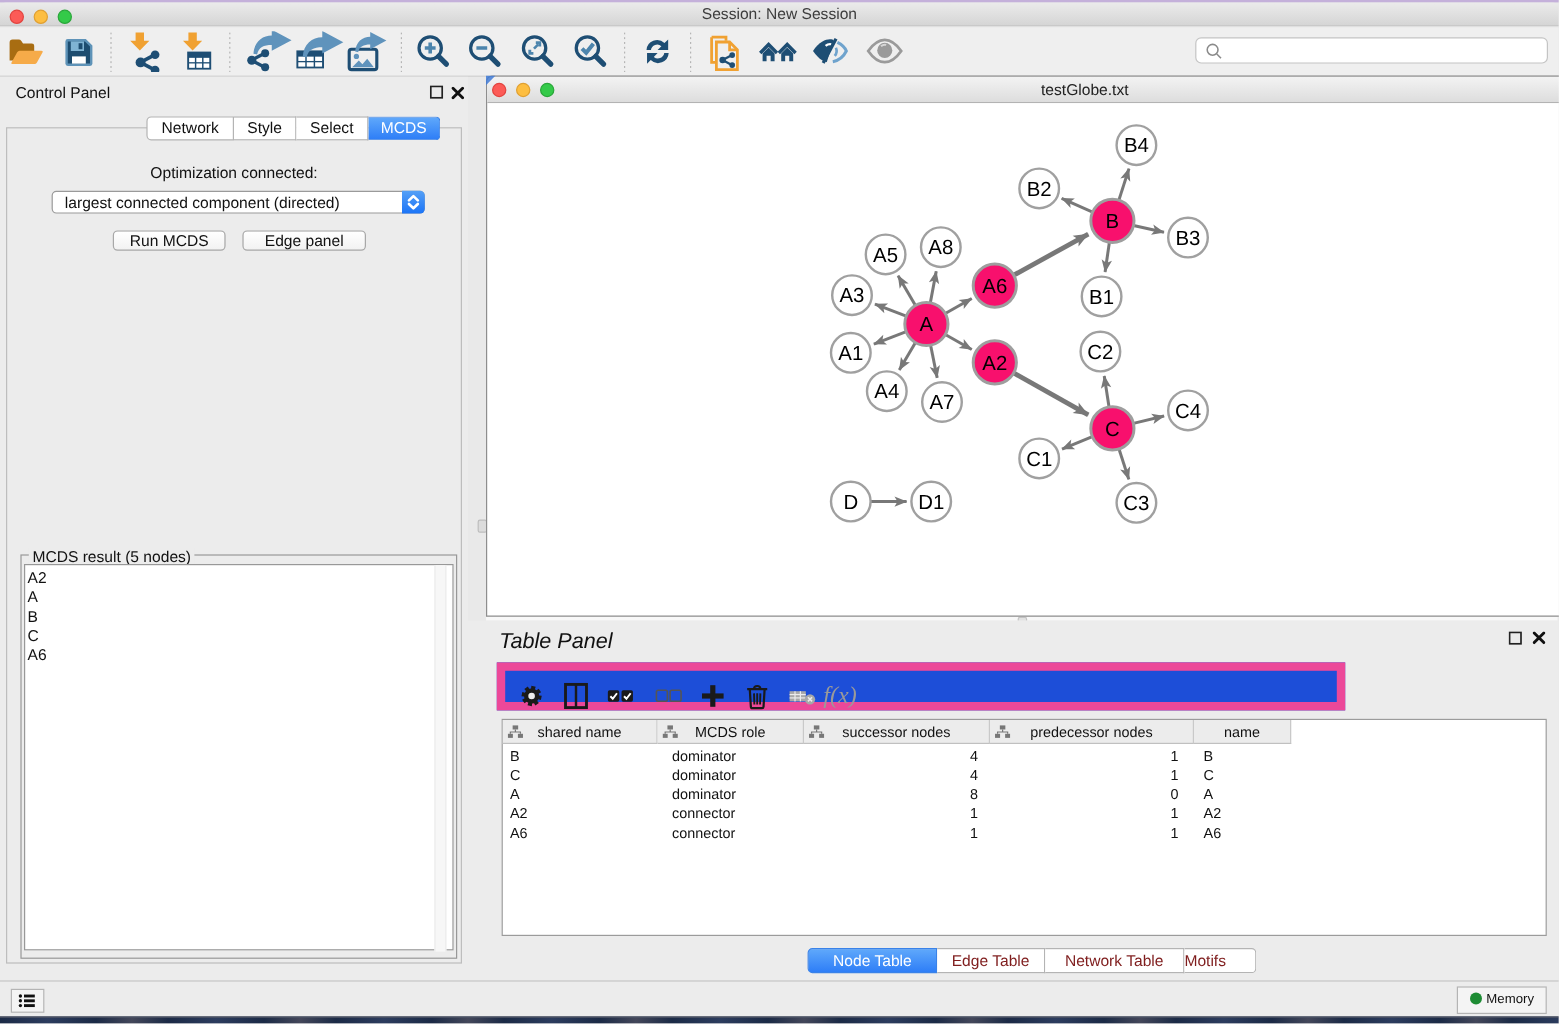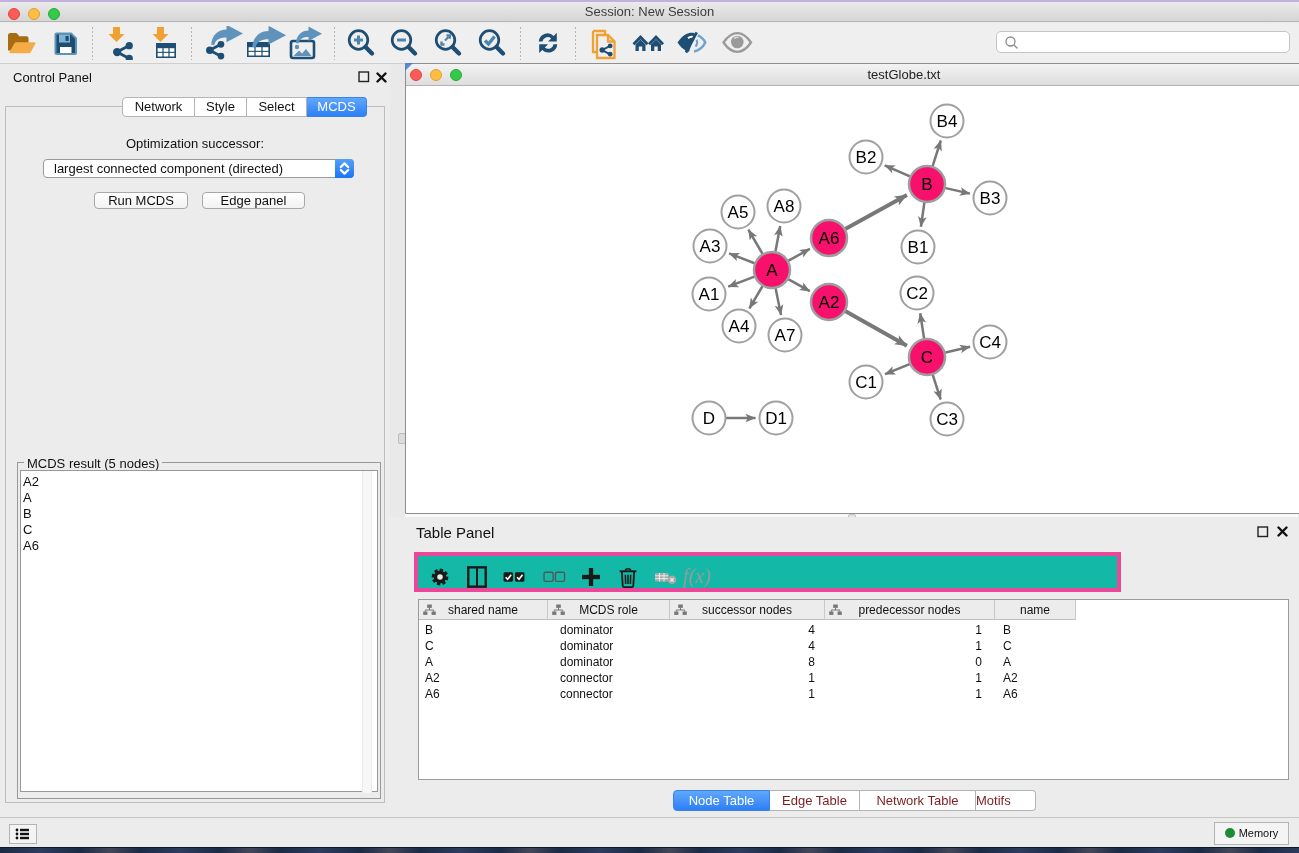--- a/index.html
+++ b/index.html
@@ -42,22 +42,22 @@
   #listScroll { position:absolute; right:5px; top:0px; width:10px; height:322px; background:#f7f7f7; border-left:1px solid #ebebeb; border-right:1px solid #ebebeb; }
 
   
   #netwin { left:405px; top:63px; width:998px; height:451px; background:#fff; border:1px solid #8e8e8e; border-radius:5px 5px 0 0; }
   #netTitle { position:absolute; left:0; top:0; width:100%; height:22px; background:linear-gradient(#f3f3f3,#dddddd); border-bottom:1px solid #b3b3b3; border-radius:5px 5px 0 0; }
   #netTitle .title { text-align:center; font-size:13px; color:#222; line-height:22px; }
   #graph { position:absolute; left:0; top:23px; }
 
   
   #tp { left:390px; top:517px; width:909px; height:300px; background:#ececec; }
-  #tpHead { left:416px; top:524px; font-size:15px; color:#111; }
-  #ttool { left:414px; top:552px; width:707px; height:40px; background:#14b8a6; border:4px solid #ec4899; }
+  #tpHead { left:416px; top:524px; font-size:18px; color:#111;font-style:italic; }
+  #ttool { left:414px; top:552px; width:707px; height:40px; background:#1d4ed8; border:7px solid #ec4899; }
   #ttable { left:418px; top:599px; width:871px; height:181px; background:#fff; border:1px solid #9b9b9b; }
   .thdr { position:absolute; top:0; height:20px; background:#ececec; border-right:1px solid #c9c9c9; border-bottom:1px solid #c0c0c0; font-size:12px; color:#111; text-align:center; line-height:20px; }
   .trow { position:absolute; font-size:12px; color:#111; height:16px; line-height:16px; }
   .num { text-align:right; }
   .btabs { position:absolute; display:flex; }
   .btab { font-size:13px; color:#7f1d1d; background:#fff; border:1px solid #b4b4b4; border-left:none; line-height:19px; height:21px; padding:0 12px; }
   .btab.first { border-left:1px solid #b4b4b4; border-radius:4px 0 0 4px; }
   .btab.last { border-radius:0 4px 4px 0; }
   .btab.sel { background:linear-gradient(#5fa8fb,#2e7ef7); color:#fff; border-color:#3a82e8; }
 
@@ -244,21 +244,21 @@
 <svg class="abs" style="left:376px;top:72px;" width="11" height="11" viewBox="0 0 11 11">
     <path d="M1.5 1.5 L9.5 9.5 M9.5 1.5 L1.5 9.5" stroke="#111" stroke-width="2.4" stroke-linecap="round"></path>
   </svg>
 <div class="abs" id="cpBox"></div>
 <div class="tabrow" style="left:78px;top:97px;">
   <div class="tab first" style="width:73px;padding:0;margin-left:44px;">Network</div>
   <div class="tab" style="width:52px;padding:0;">Style</div>
   <div class="tab" style="width:60px;padding:0;">Select</div>
   <div class="tab last sel" style="width:60px;padding:0;">MCDS</div>
 </div>
-<div class="abs" id="optLabel">Optimization successor:</div>
+<div class="abs" id="optLabel">Optimization connected:</div>
 <div class="abs" id="combo">largest connected component (directed)
   <div id="comboBtn">
     <svg width="19" height="19" viewBox="0 0 19 19">
       <path d="M5.8 8 L9.5 4.4 L13.2 8" fill="none" stroke="#fff" stroke-width="2.2" stroke-linecap="round" stroke-linejoin="round"></path>
       <path d="M5.8 11 L9.5 14.6 L13.2 11" fill="none" stroke="#fff" stroke-width="2.2" stroke-linecap="round" stroke-linejoin="round"></path>
     </svg>
   </div>
 </div>
 <div class="btn" style="left:94px;top:192px;width:94px;height:17px;line-height:15px;">Run MCDS</div>
 <div class="btn" style="left:202px;top:192px;width:103px;height:17px;line-height:15px;">Edge panel</div>
@@ -480,21 +480,21 @@
 <div class="trow num" style="left:251px;top:70px;width:145px;">1</div>
 <div class="trow num" style="left:406px;top:70px;width:157px;">1</div>
 <div class="trow" style="left:584px;top:70px;width:70px;">A2</div>
 <div class="trow" style="left:6px;top:86px;width:115px;">A6</div>
 <div class="trow" style="left:141px;top:86px;width:105px;">connector</div>
 <div class="trow num" style="left:251px;top:86px;width:145px;">1</div>
 <div class="trow num" style="left:406px;top:86px;width:157px;">1</div>
 <div class="trow" style="left:584px;top:86px;width:70px;">A6</div>
 </div>
 <div class="btabs" style="left:673px;top:790px;">
-  <div class="btab first sel" style="width:97px;padding:0;text-align:center;">Node Table</div>
+  <div class="btab first sel" style="width:108px;padding:0;text-align:center;">Node Table</div>
   <div class="btab" style="width:90px;padding:0;text-align:center;">Edge Table</div>
   <div class="btab" style="width:116px;padding:0;text-align:center;">Network Table</div>
   <div class="btab last" style="width:60px;padding:0;text-align:left;">Motifs</div>
 </div>
 
 <div class="abs" id="status"></div>
 <div class="abs" id="listBtn">
   <svg width="26" height="18" viewBox="0 0 26 18">
     <circle cx="7" cy="5" r="1.4" fill="#111"></circle>
       <rect x="10" y="3.8" width="9" height="2.4" fill="#111"></rect>

